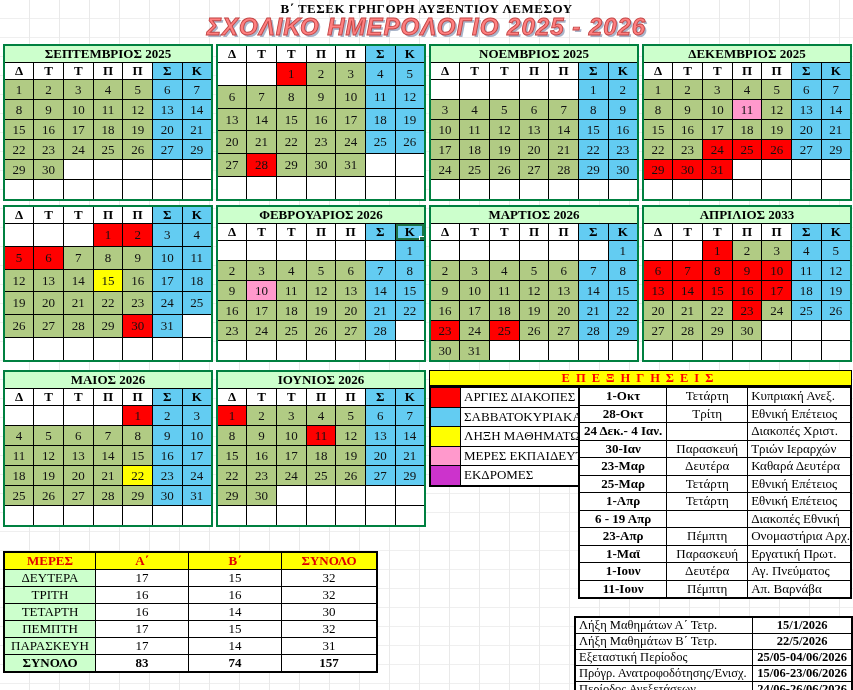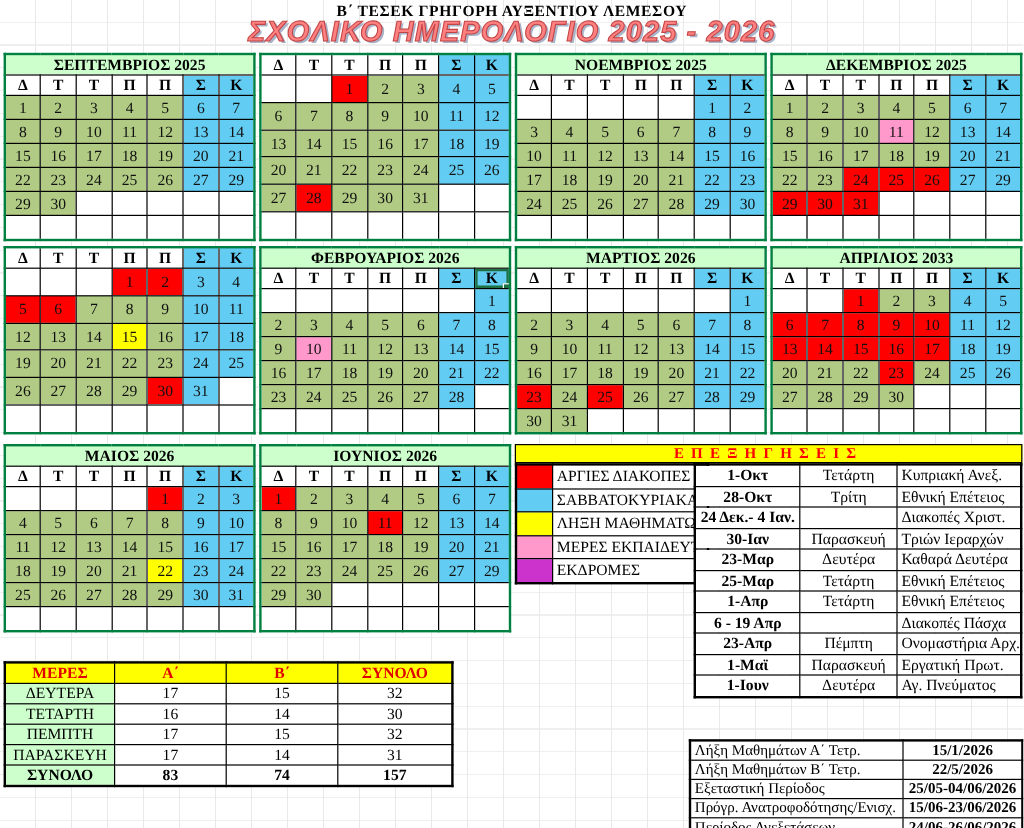--- a/index.html
+++ b/index.html
@@ -843,36 +843,41 @@
             <td class="desc">Εθνική Επέτειος</td>
           </tr>
           <tr>
             <td class="date">1-Απρ</td>
             <td class="day">Τετάρτη</td>
             <td class="desc">Εθνική Επέτειος</td>
           </tr>
           <tr>
             <td class="date">6 - 19 Απρ</td>
             <td class="day"></td>
-            <td class="desc">Διακοπές Πάσχα</td>
+            <td class="desc">Διακοπές Εθνική</td>
           </tr>
           <tr>
             <td class="date">23-Απρ</td>
             <td class="day">Πέμπτη</td>
             <td class="desc">Ονομαστήρια Αρχ.</td>
           </tr>
           <tr>
             <td class="date">1-Μαϊ</td>
             <td class="day">Παρασκευή</td>
             <td class="desc">Εργατική Πρωτ.</td>
           </tr>
           <tr>
             <td class="date">1-Ιουν</td>
             <td class="day">Δευτέρα</td>
             <td class="desc">Αγ. Πνεύματος</td>
+          </tr>
+          <tr>
+            <td class="date">11-Ιουν</td>
+            <td class="day">Πέμπτη</td>
+            <td class="desc">Απ. Βαρνάβα</td>
           </tr>
         </tbody>
       </table>
   </div>
 
   <table class="weekday-table">
     <thead>
         <tr id="wt-head">
           <th class="c0">ΜΕΡΕΣ</th>
           <th class="c1">Α΄</th>
@@ -881,20 +886,26 @@
         </tr>
       </thead>
     <tbody id="wt-body">
         <tr>
           <td class="c0 dayname">ΔΕΥΤΕΡΑ</td>
           <td class="c1">17</td>
           <td class="c2">15</td>
           <td class="c3">32</td>
         </tr>
         <tr>
+          <td class="c0 dayname">ΤΡΙΤΗ</td>
+          <td class="c1">16</td>
+          <td class="c2">16</td>
+          <td class="c3">32</td>
+        </tr>
+        <tr>
           <td class="c0 dayname">ΤΕΤΑΡΤΗ</td>
           <td class="c1">16</td>
           <td class="c2">14</td>
           <td class="c3">30</td>
         </tr>
         <tr>
           <td class="c0 dayname">ΠΕΜΠΤΗ</td>
           <td class="c1">17</td>
           <td class="c2">15</td>
           <td class="c3">32</td>

